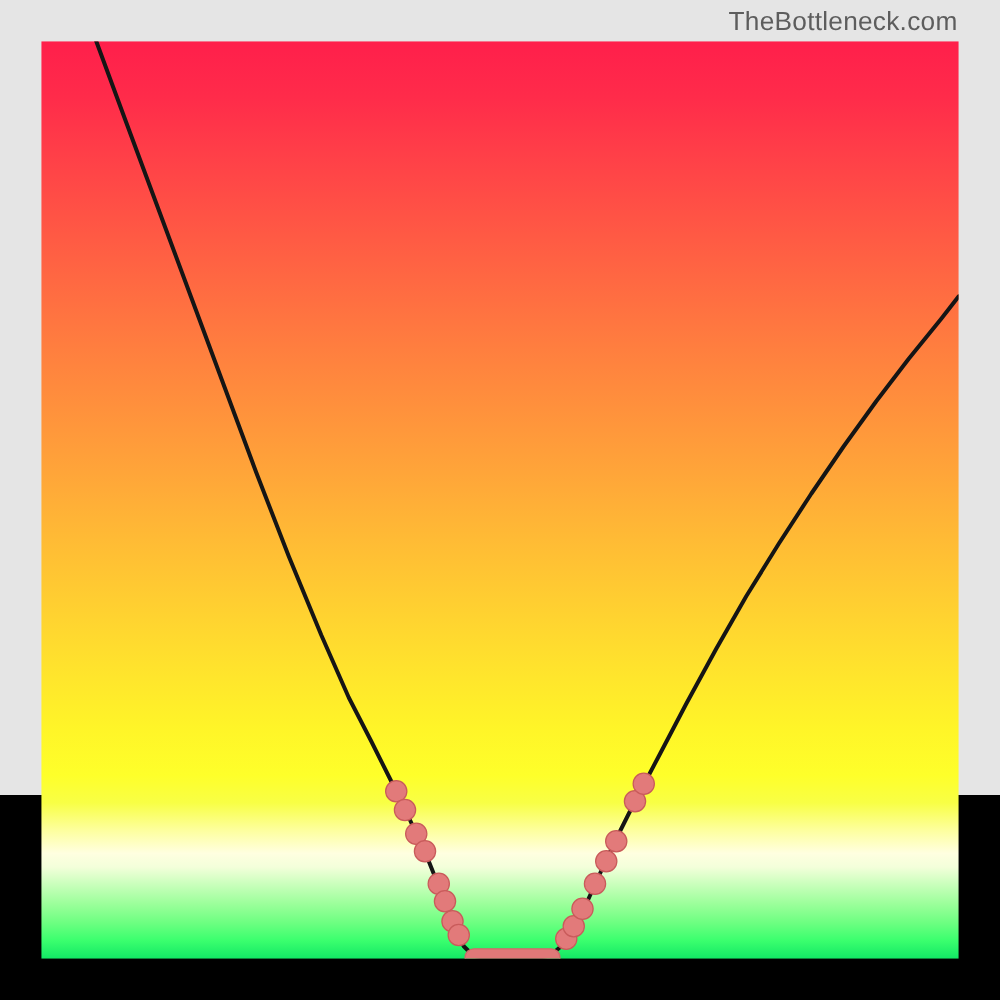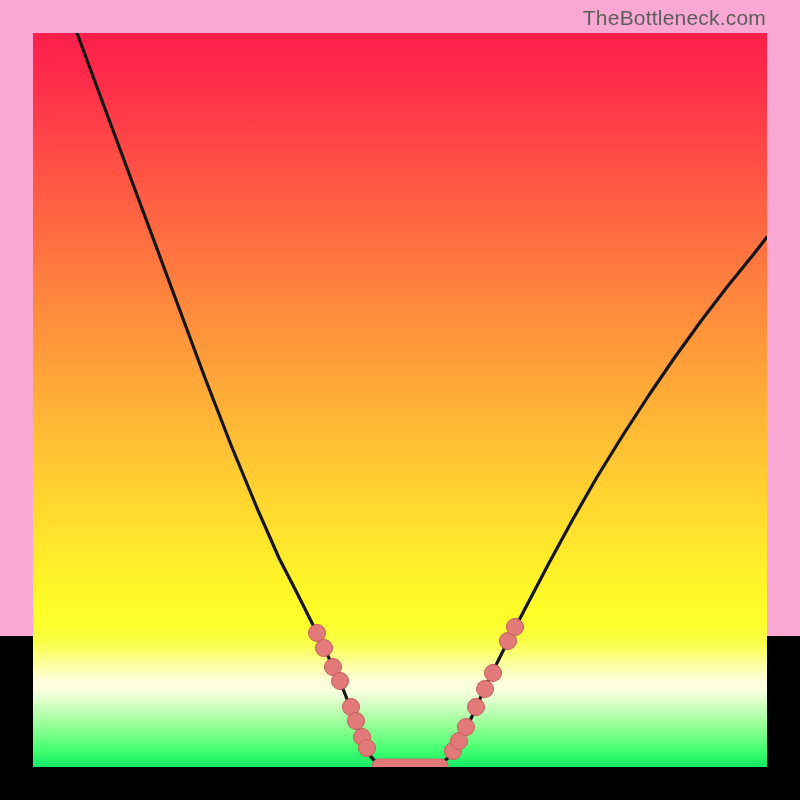--- a/index.html
+++ b/index.html
@@ -10,21 +10,21 @@
     overflow: hidden;
     background: #000;
     font-family: Arial, Helvetica, sans-serif;
   }
   .frame {
     position: absolute;
     top: 0;
     left: 0;
     width: 800px;
     height: 636px;
-    background: #f9a8d4;
+    background: #e5e5e5;
   }
   .plot-area {
     position: absolute;
     top: 33px;
     left: 33px;
     width: 734px;
     height: 734px;
     overflow: hidden;
   }
   .gradient {

